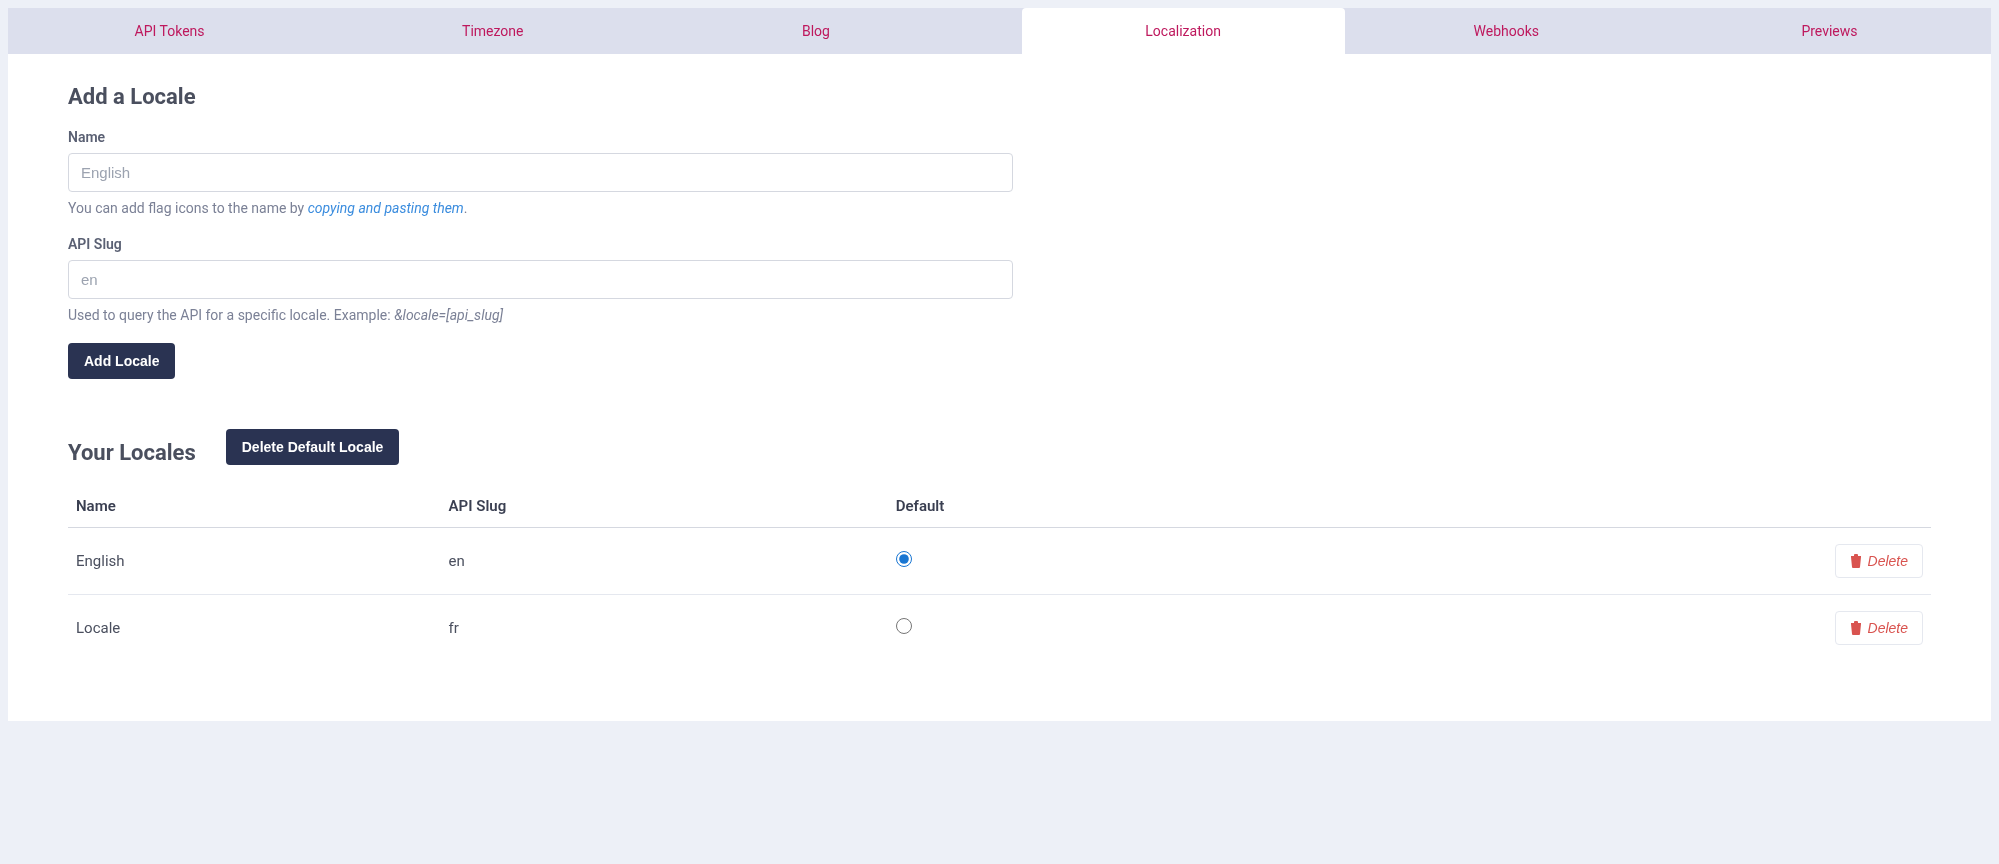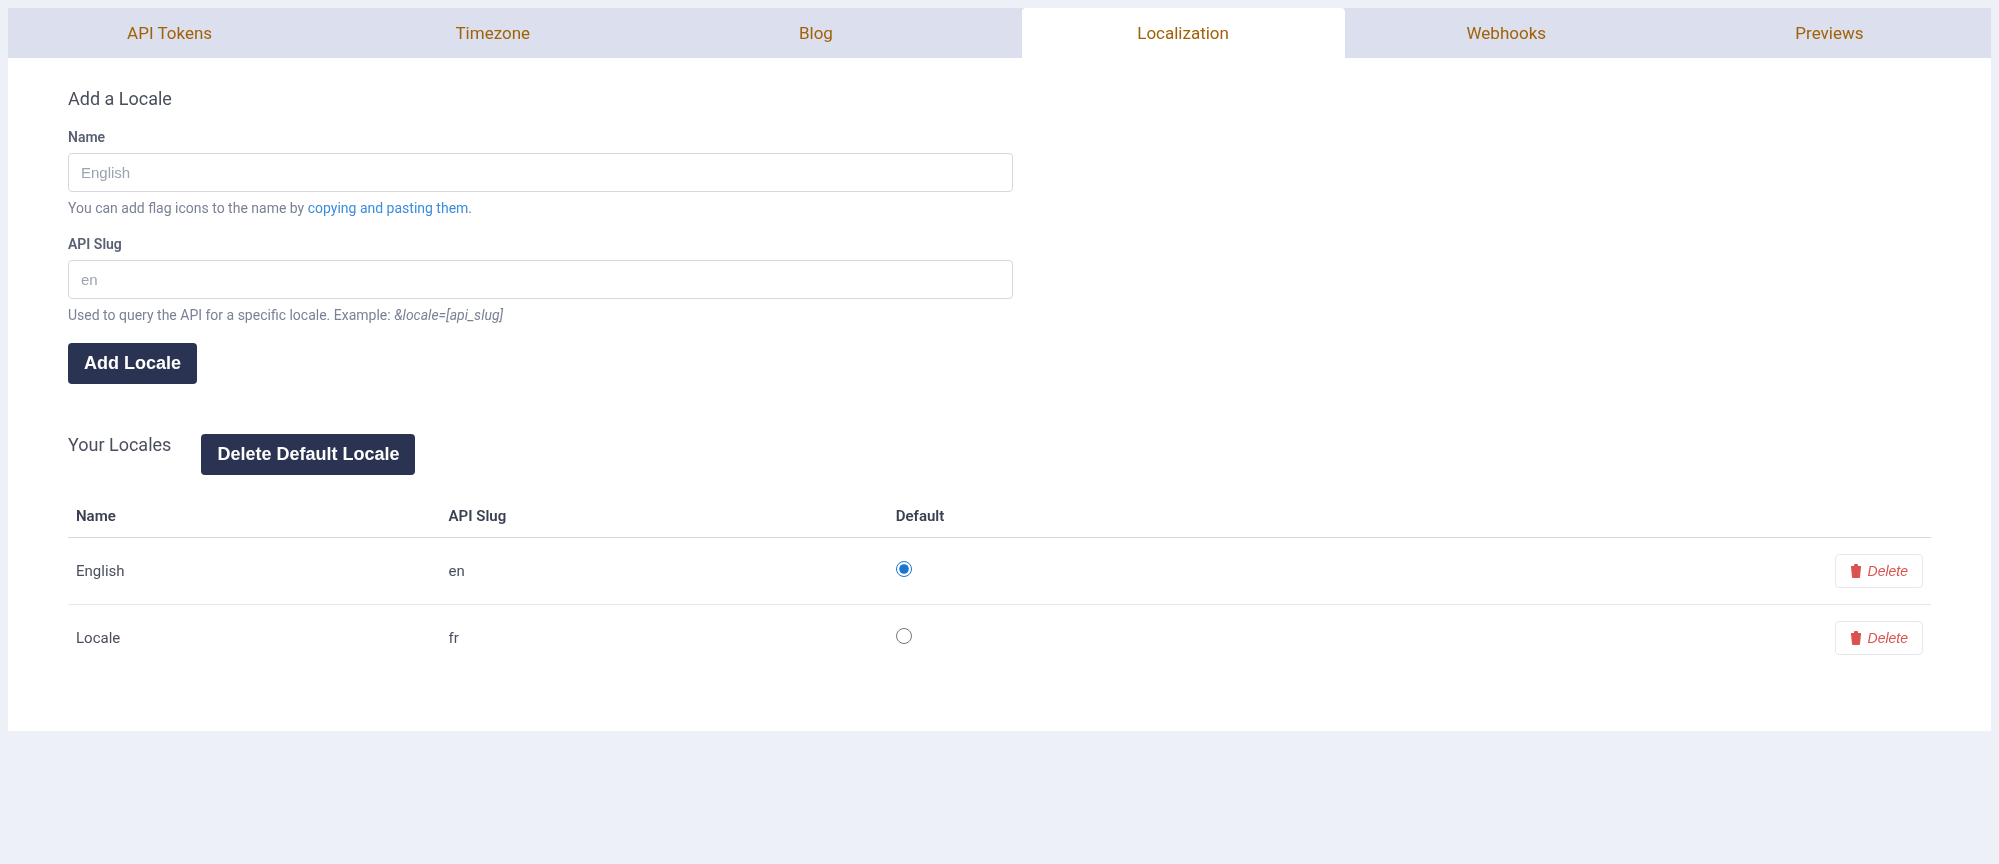--- a/index.html
+++ b/index.html
@@ -21,42 +21,42 @@
     .tabs {
       display: flex;
       background-color: #dcdfed;
       width: 100%;
     }
     
     .tab {
       flex: 1;
       text-align: center;
       padding: 15px 17px;
-      color: #a16207;
-      font-size: 17px;
+      color: #be185d;
+      font-size: 14px;
       cursor: pointer;
       background-color: #dcdfed;
     }
     
     .tab.active {
       background-color: #ffffff;
       border-top-left-radius: 4px;
       border-top-right-radius: 4px;
       margin-left: 44px;
     }
     
     .content {
       background-color: #ffffff;
       padding: 30px 60px 60px 60px;
       min-height: 600px;
     }
     
     .section-title {
-      font-size: 18px;
-      font-weight: 400;
+      font-size: 22px;
+      font-weight: 700;
       color: #4a4f5e;
       margin-bottom: 20px;
     }
     
     .form-group {
       margin-bottom: 20px;
     }
     
     .form-label {
       display: block;
@@ -82,40 +82,41 @@
     
     .form-hint {
       font-size: 14px;
       color: #7b8196;
       margin-top: 8px;
     }
     
     .form-hint a {
       color: #3a8cde;
       text-decoration: none;
+      font-style: italic;
     }
     
     .form-hint .italic {
       font-style: italic;
     }
     
     .btn-primary {
       background-color: #2a3352;
       color: #ffffff;
       border: none;
       padding: 10px 16px;
       border-radius: 4px;
-      font-size: 18px;
+      font-size: 14px;
       font-weight: 600;
       cursor: pointer;
     }
     
     .locales-header {
       display: flex;
-      align-items: flex-start;
+      align-items: flex-end;
       gap: 30px;
       margin-top: 50px;
       margin-bottom: 20px;
     }
     
     .locales-header .section-title {
       margin-bottom: 0;
     }
     
     .locales-table {

